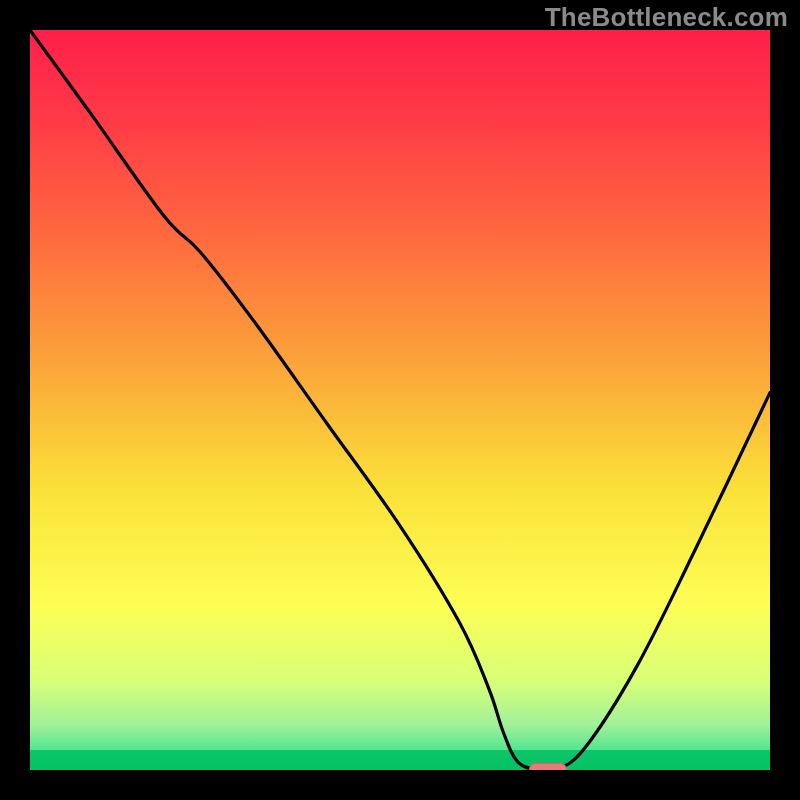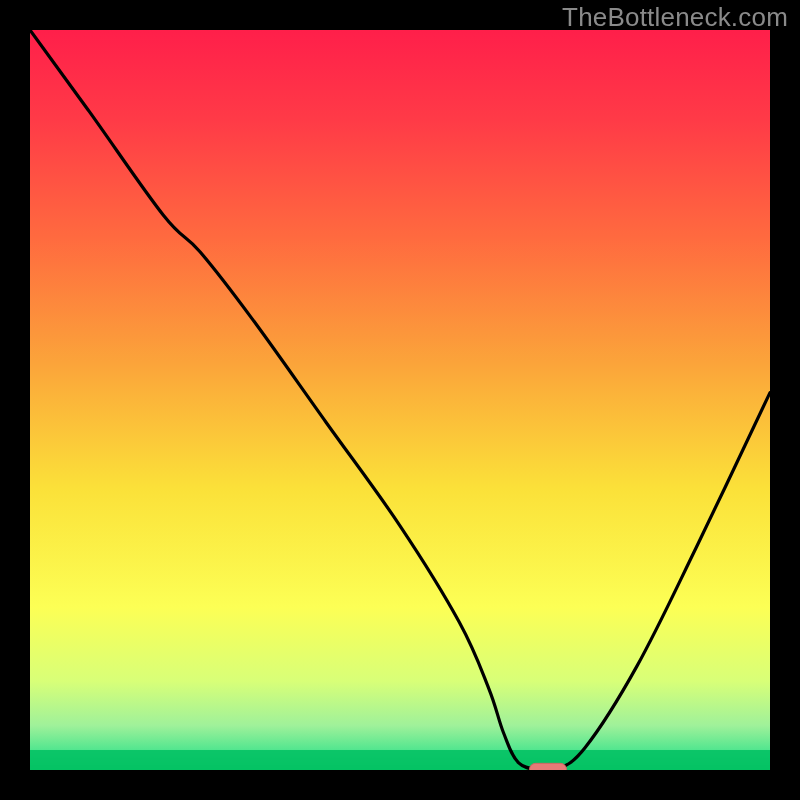--- a/index.html
+++ b/index.html
@@ -14,21 +14,21 @@
     position: relative;
     width: 800px;
     height: 800px;
   }
   .watermark {
     position: absolute;
     top: 2px;
     right: 12px;
     font-family: Arial, Helvetica, sans-serif;
     font-size: 26px;
-    font-weight: 400;
+    font-weight: 700;
     color: #8a8a8a;
     letter-spacing: 0.2px;
     z-index: 5;
   }
   .plot-area {
     position: absolute;
     left: 30px;
     top: 30px;
     width: 740px;
     height: 740px;

